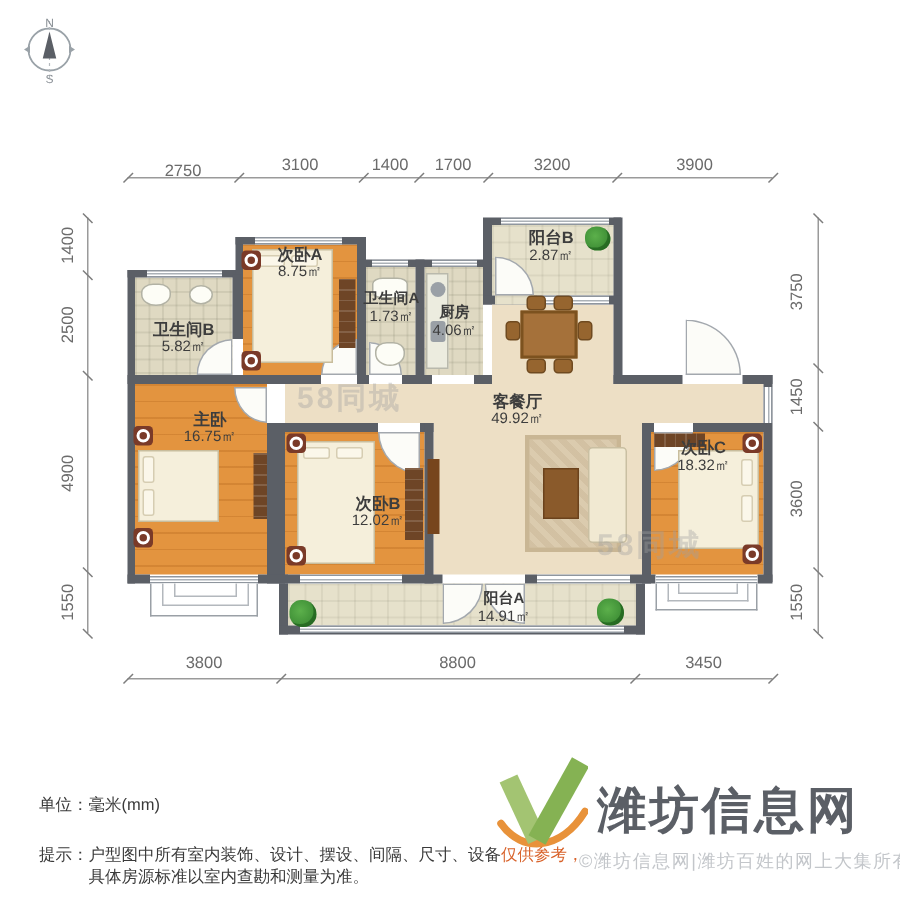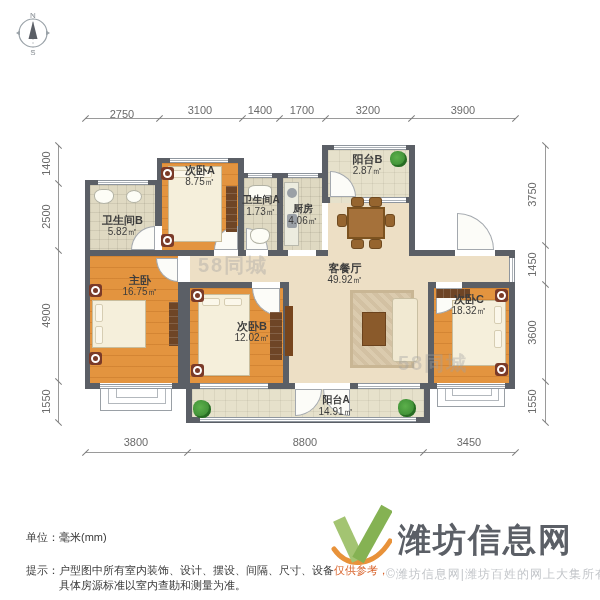--- a/index.html
+++ b/index.html
@@ -258,21 +258,21 @@
     <div class="ra">2.87㎡</div>
 </div>
 <div class="rlabel" style="left:305px;top:262px;width:80px;">
   <div class="rn">客餐厅</div>
     <div class="ra">49.92㎡</div>
 </div>
 <div class="rlabel" style="left:100px;top:274px;width:80px;">
   <div class="rn">主卧</div>
     <div class="ra">16.75㎡</div>
 </div>
-<div class="rlabel" style="left:212px;top:320px;width:80px;">
+<div class="rlabel" style="left:212px;top:330px;width:80px;">
   <div class="rn">次卧B</div>
     <div class="ra">12.02㎡</div>
 </div>
 <div class="rlabel" style="left:430px;top:293px;width:78px;">
   <div class="rn">次卧C</div>
     <div class="ra">18.32㎡</div>
 </div>
 <div class="rlabel small" style="left:296px;top:394px;width:80px;">
   <div class="rn">阳台A</div>
     <div class="ra">14.91㎡</div>

